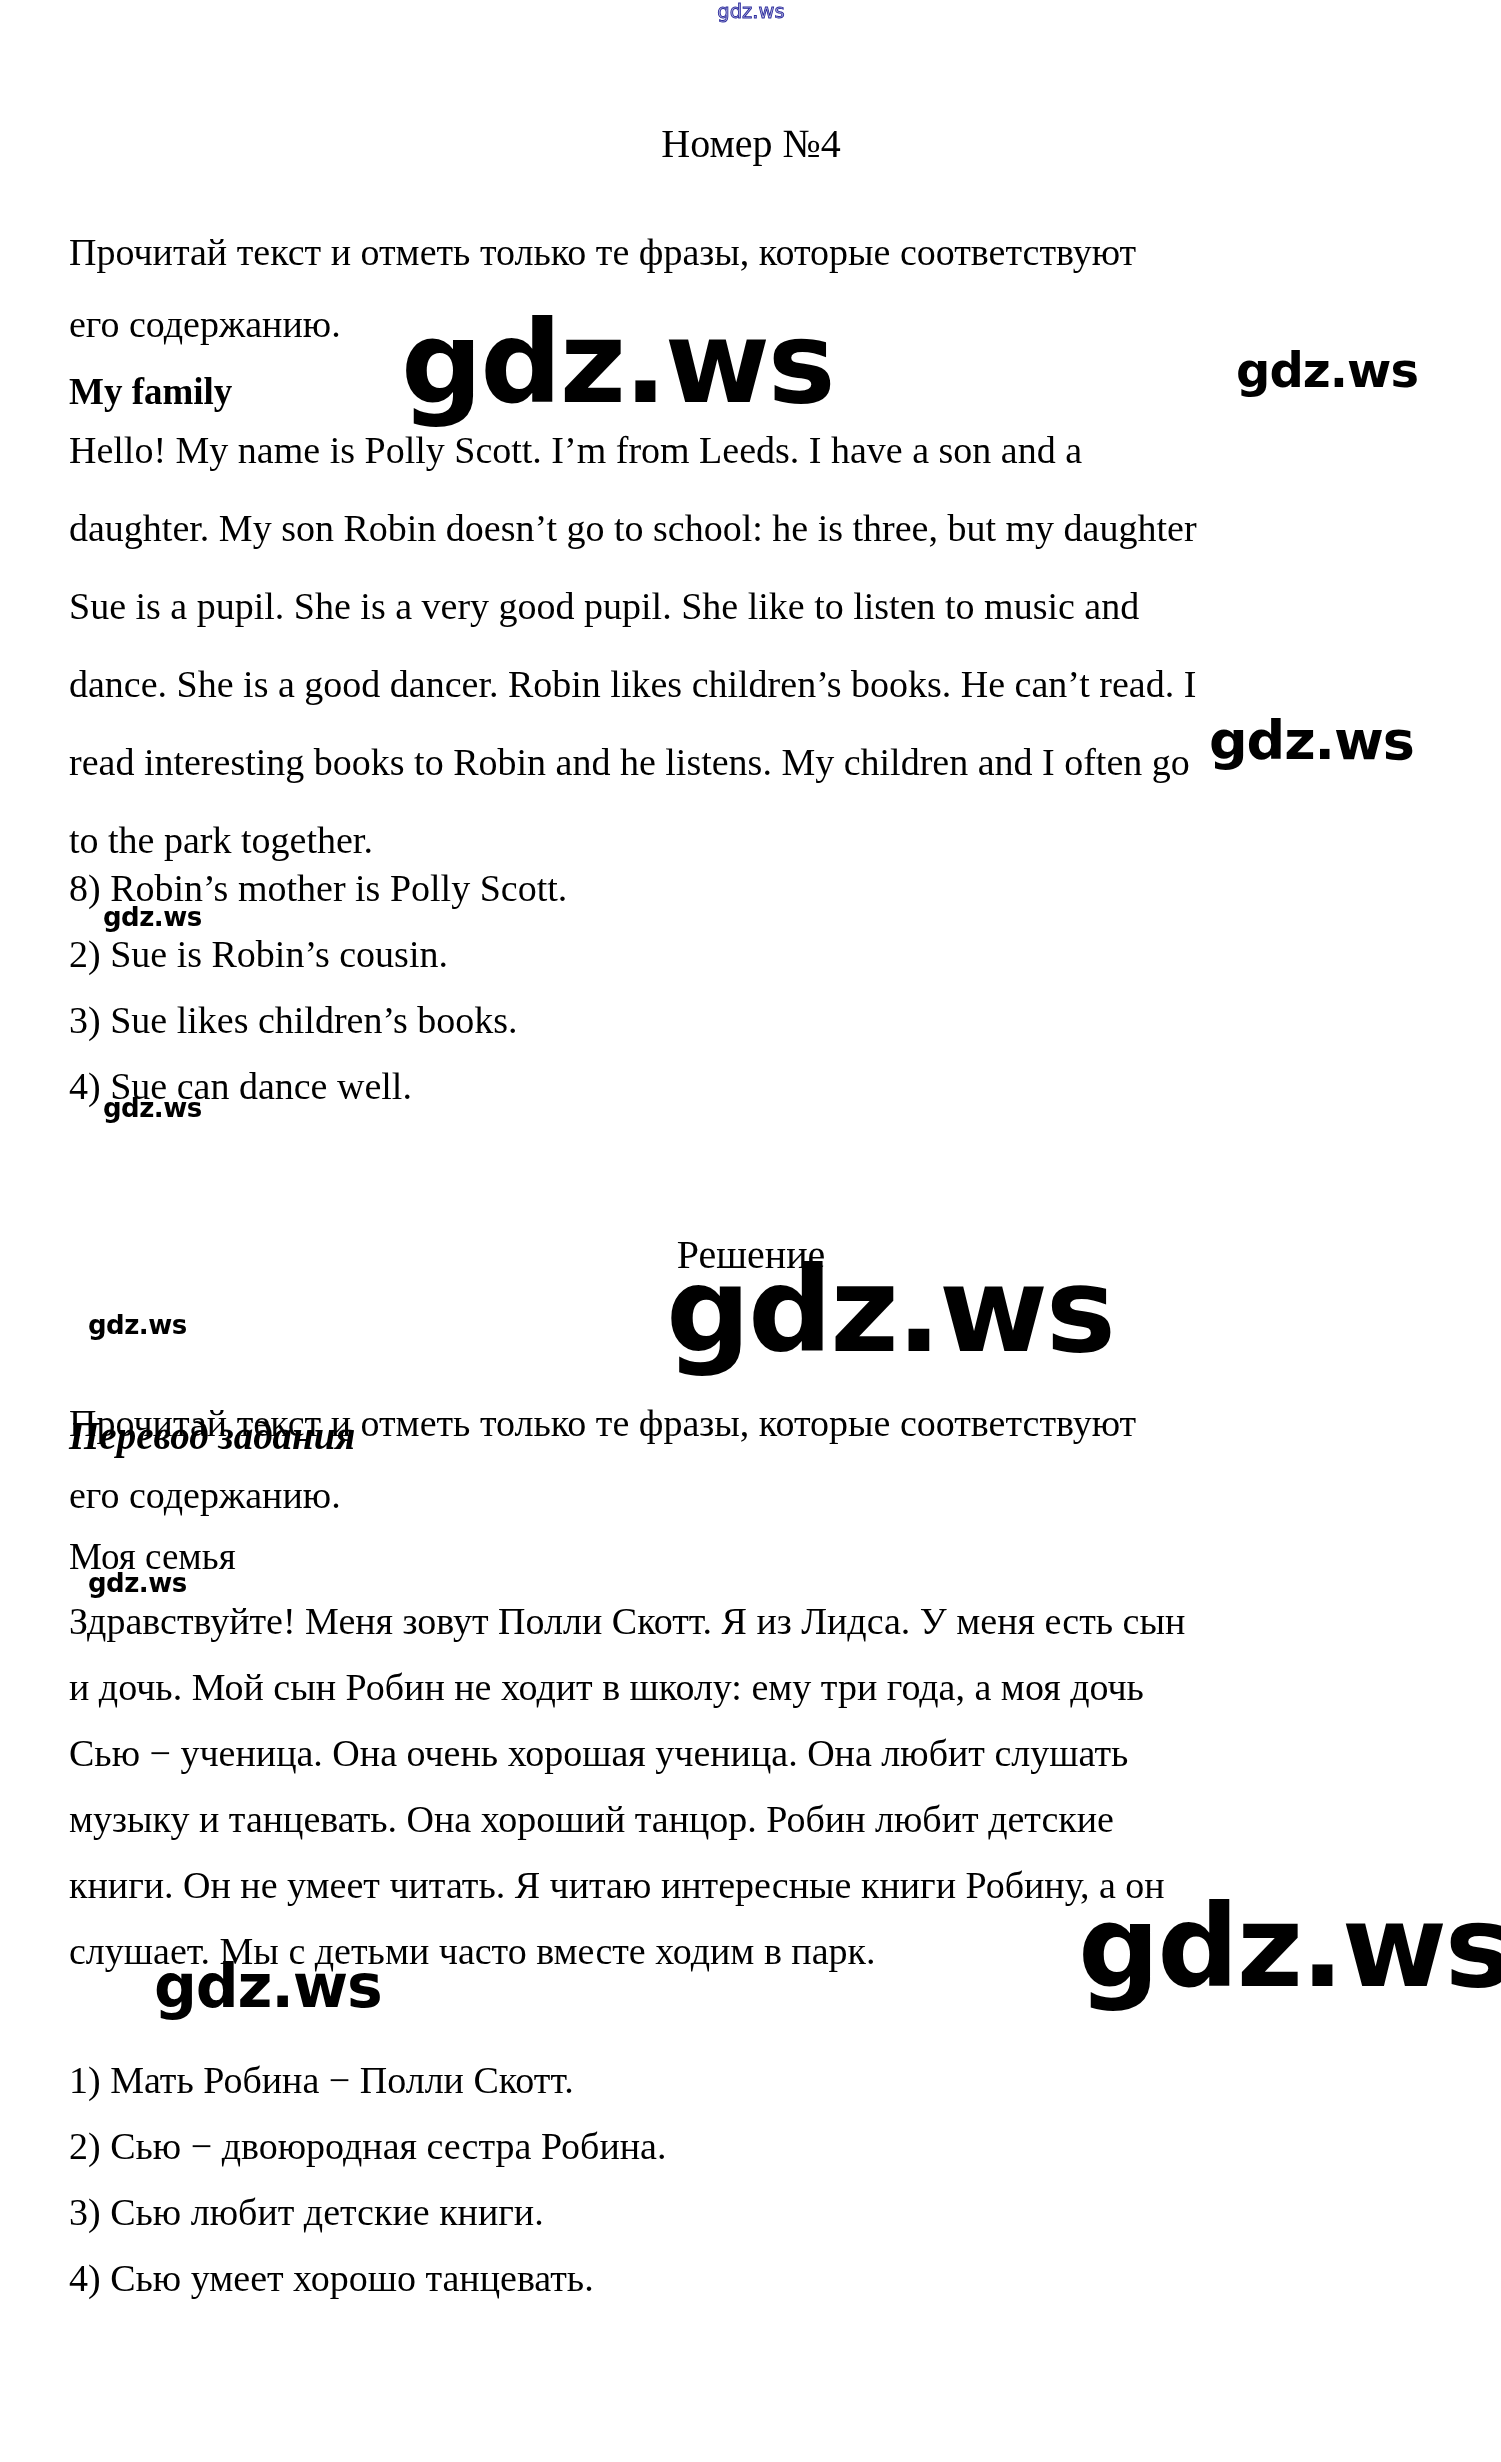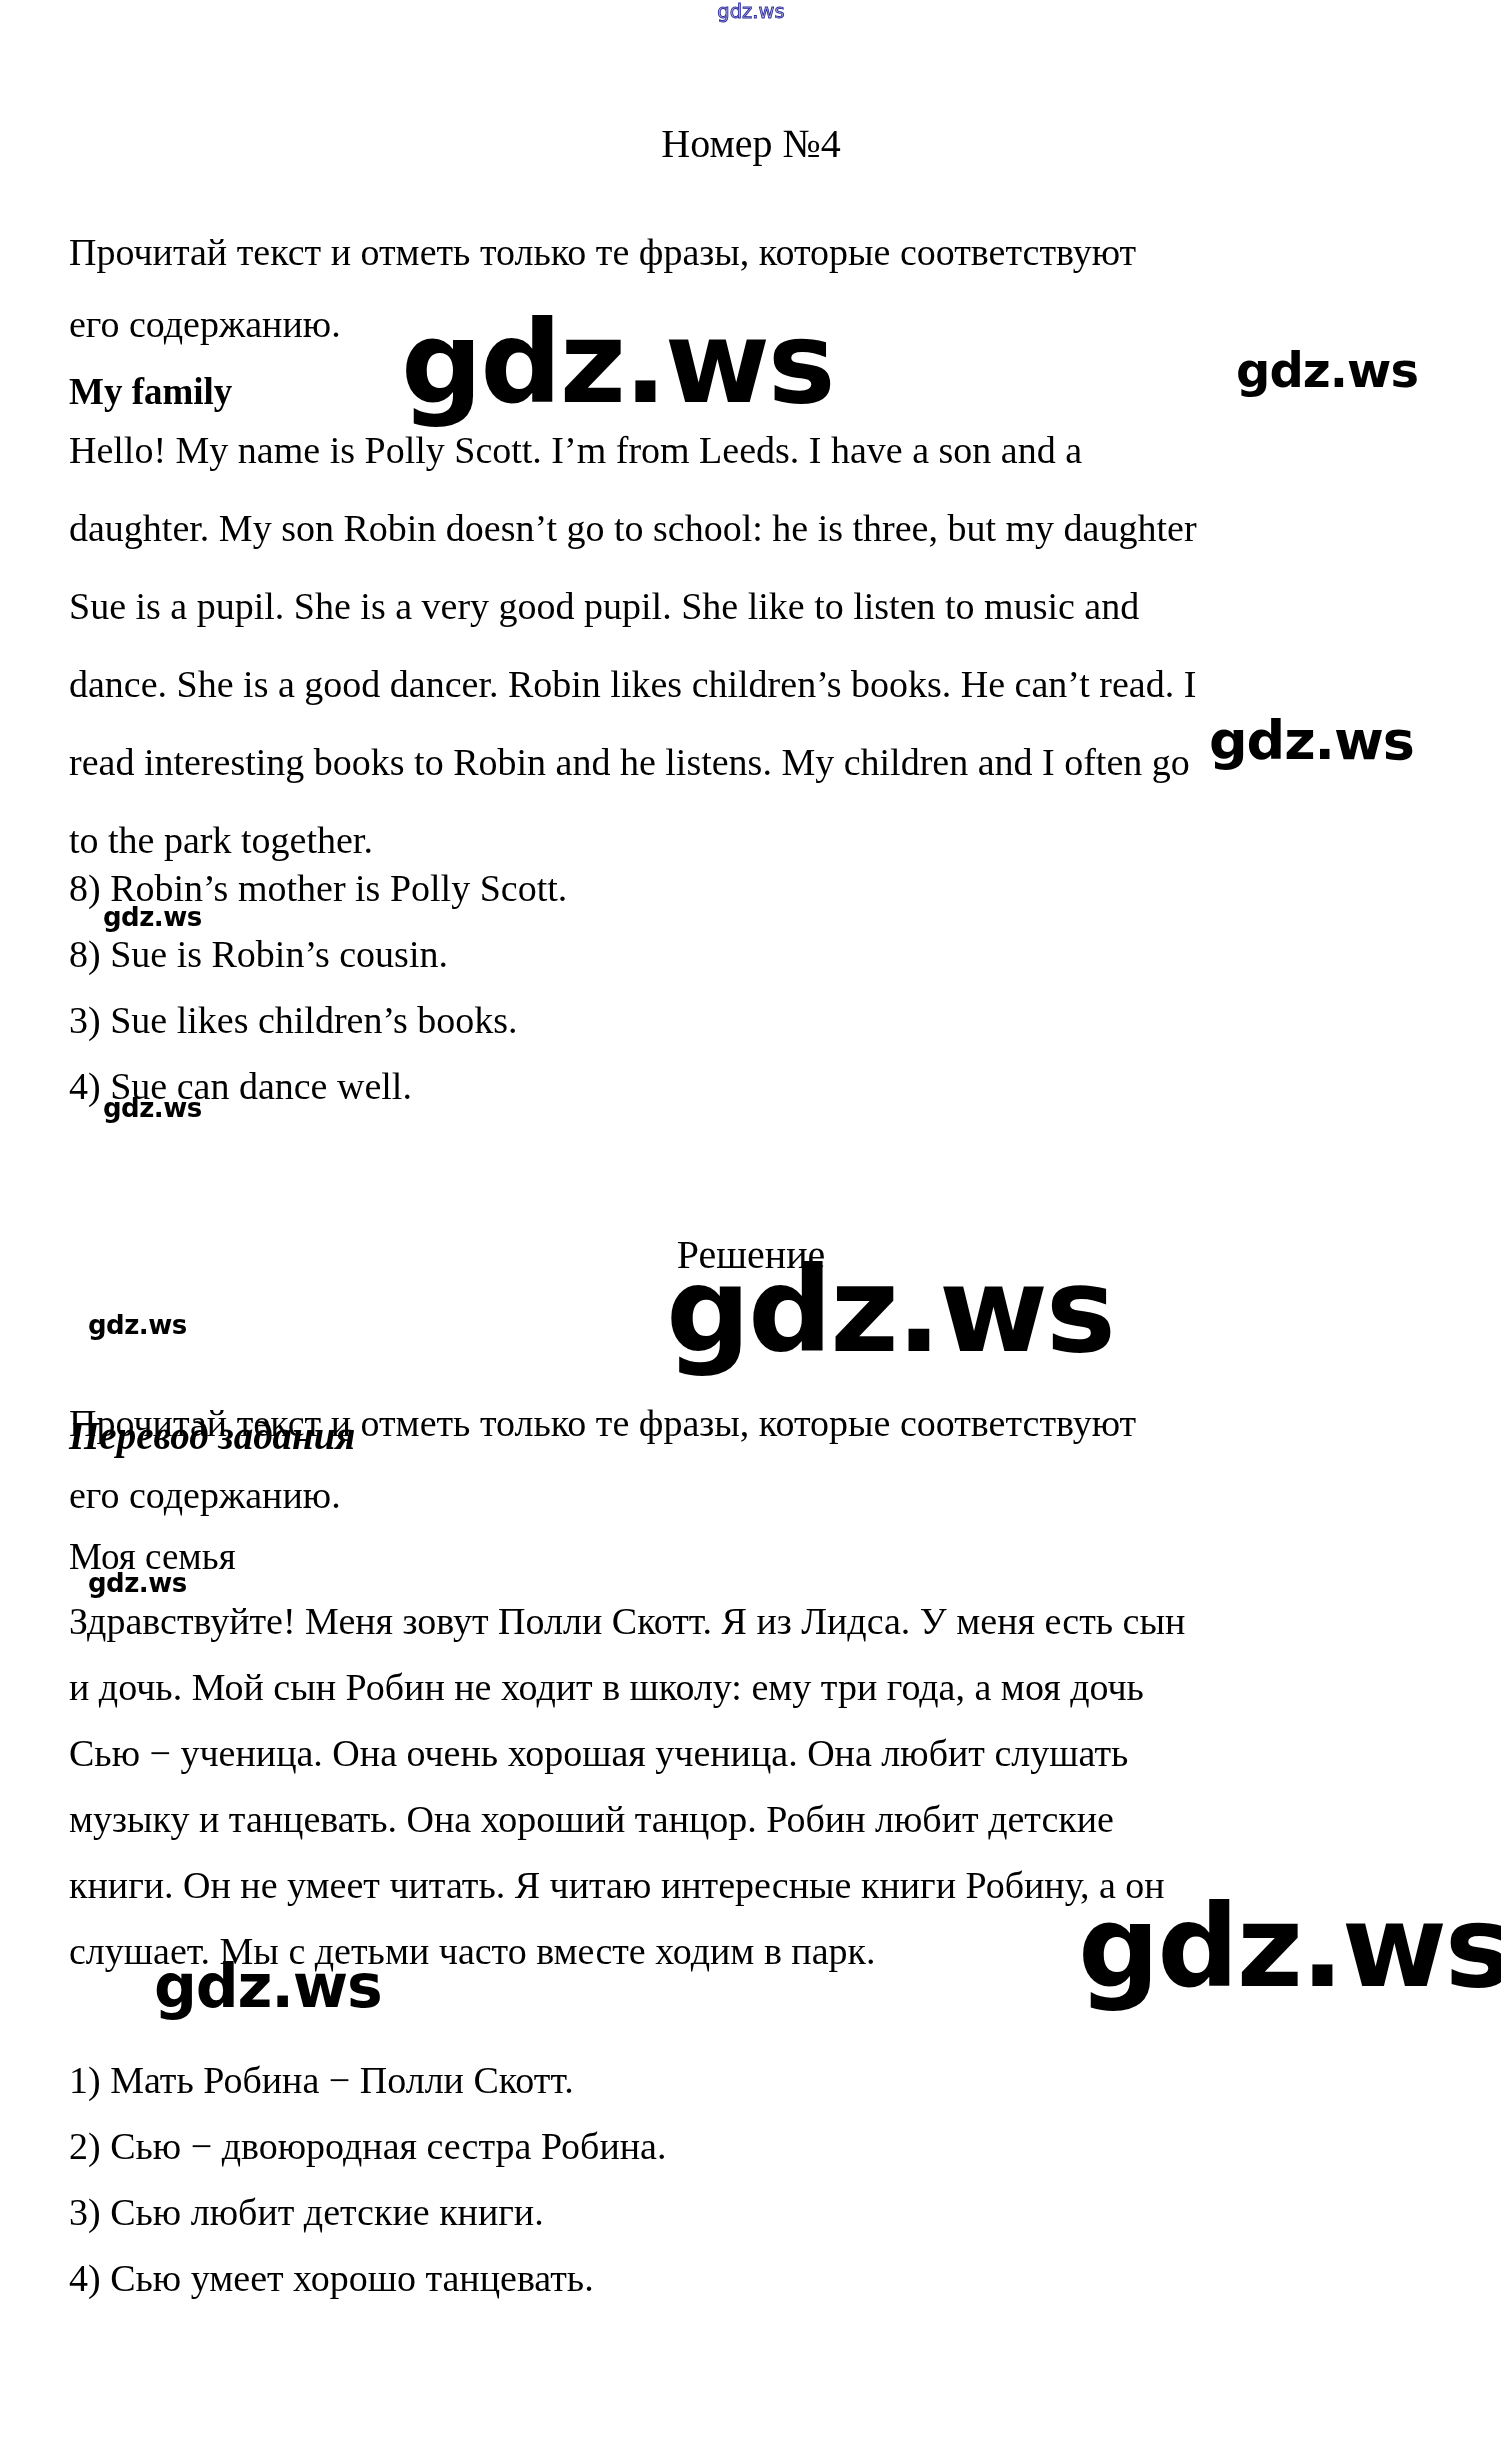--- a/index.html
+++ b/index.html
@@ -115,21 +115,21 @@
 
 <div class="abs story-en">Hello! My name is Polly Scott. I’m from Leeds. I have a son and a
 daughter. My son Robin doesn’t go to school: he is three, but my daughter
 Sue is a pupil. She is a very good pupil. She like to listen to music and
 dance. She is a good dancer. Robin likes children’s books. He can’t read. I
 read interesting books to Robin and he listens. My children and I often go
 to the park together.</div>
 
 <div class="abs stmts-en">
   <div class="stmt">8) Robin’s mother is Polly Scott.</div>
-  <div class="stmt">8) Sue is Robin’s cousin.</div>
+  <div class="stmt">2) Sue is Robin’s cousin.</div>
   <div class="stmt">3) Sue likes children’s books.</div>
   <div class="stmt">4) Sue can dance well.</div>
 </div>
 
 <div class="abs solution-heading">Решение</div>
 
 <div class="abs translation-heading">Перевод задания</div>
 
 <div class="abs instr2">Прочитай текст и отметь только те фразы, которые соответствуют
 его содержанию.</div>

